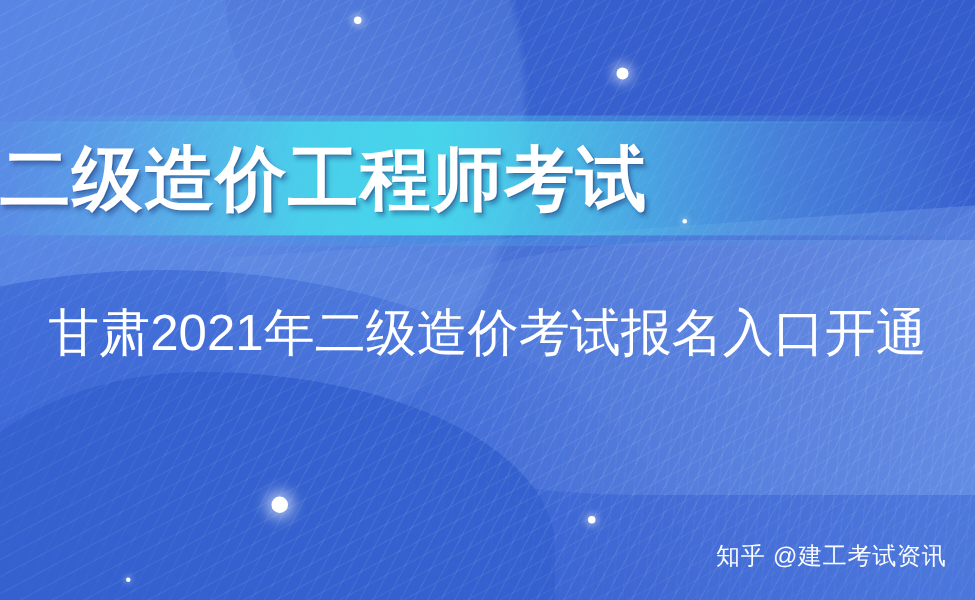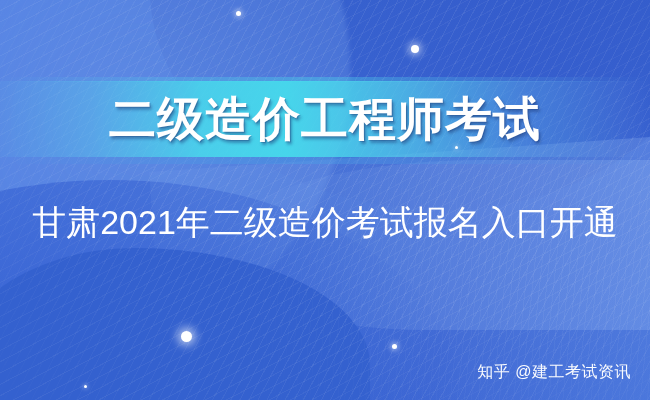--- a/index.html
+++ b/index.html
@@ -169,21 +169,21 @@
       rgba(92,150,230,0.0) 100%);
     pointer-events: none;
   }
 
   
   #title-main {
     position: absolute;
     left: 0;
     top: 86px;
     width: 650px;
-    text-align: center;
+    text-align: left;
     font-size: 47px;
     line-height: 66px;
     font-weight: bold;
     color: #ffffff;
     letter-spacing: 1px;
     text-shadow: 2px 3px 3px rgba(28,58,120,0.45), 1px 1px 0 rgba(40,70,130,0.30);
     white-space: nowrap;
   }
   #subtitle {
     position: absolute;

